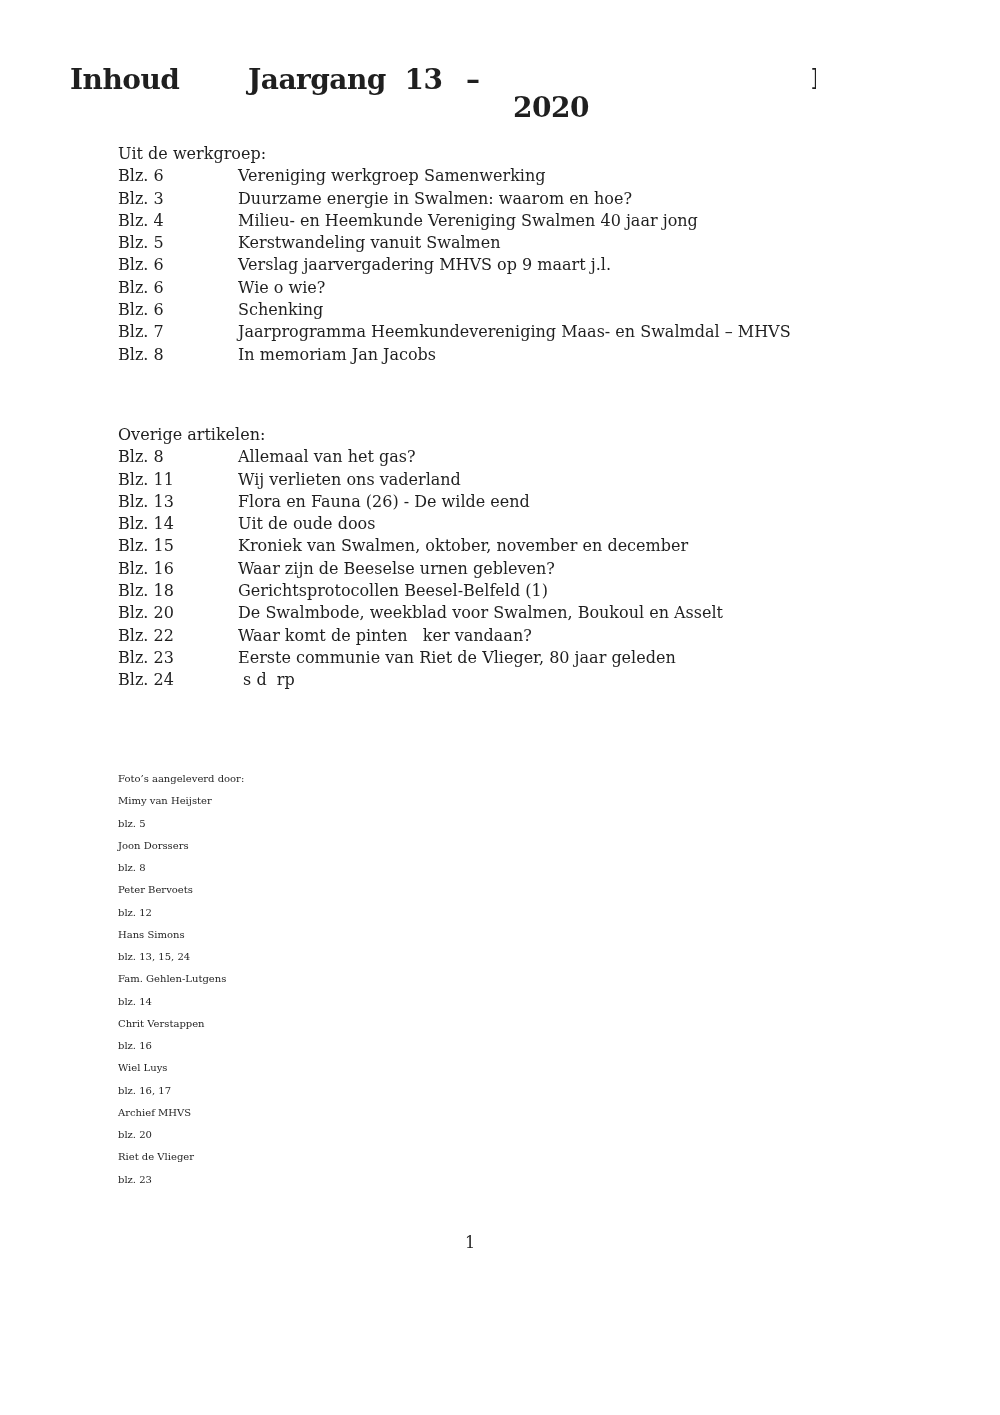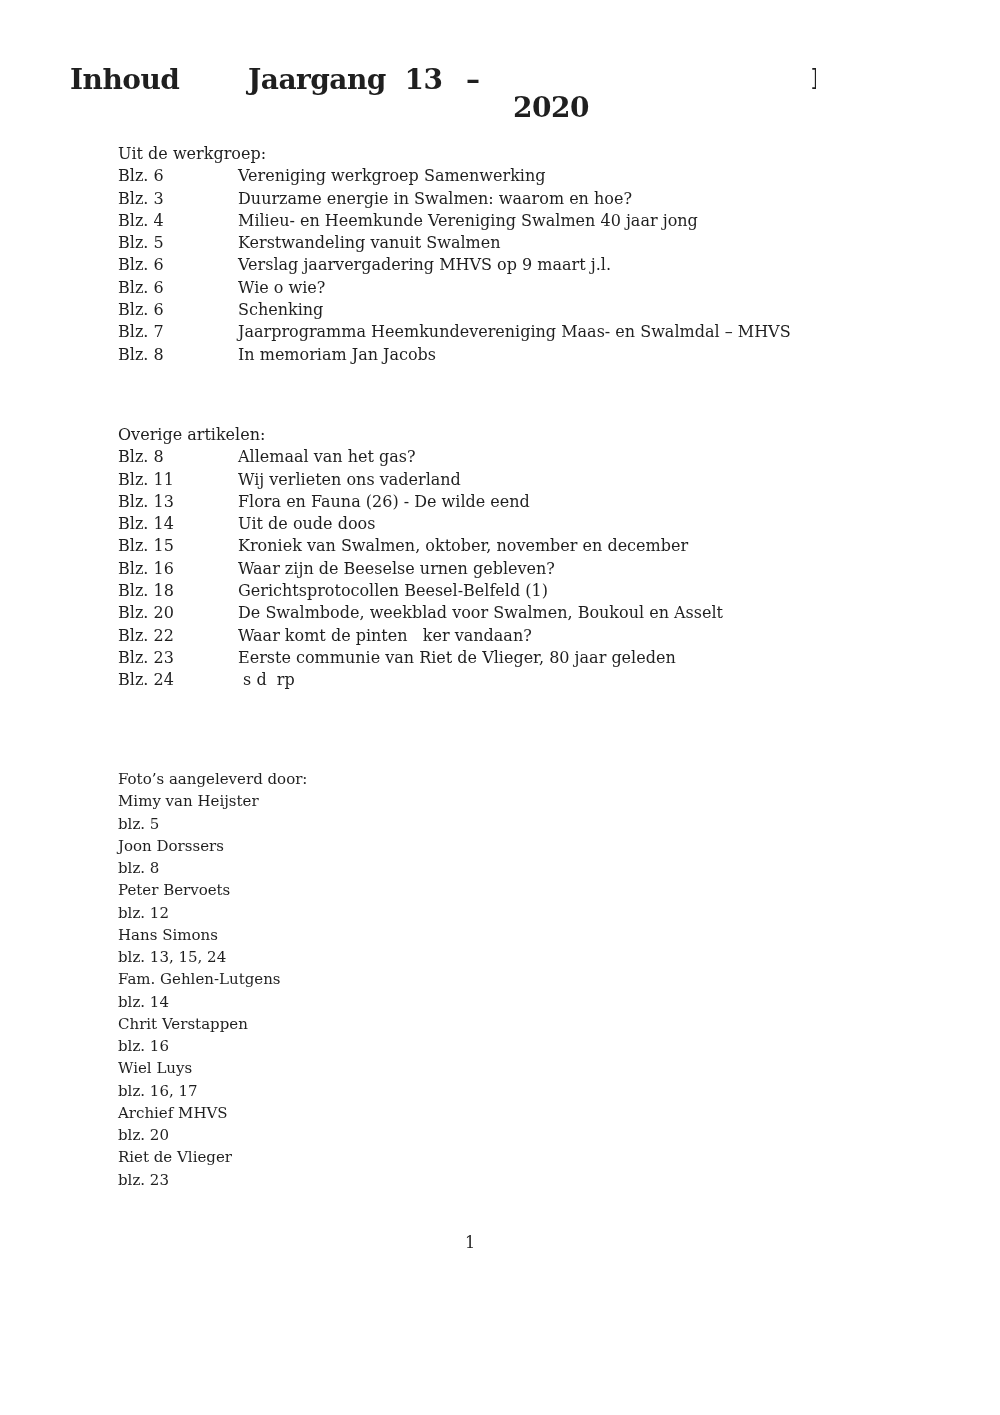--- a/index.html
+++ b/index.html
@@ -49,21 +49,21 @@
     flex: none;
     white-space: pre;
   }
   .row .tt { white-space: pre; }
 
   
   .photos {
     position: absolute;
     left: 118px;
     top: 768px;
-    font-size: 15px;
+    font-size: 10px;
     line-height: 22.25px;
   }
   .photos .toc-heading { white-space: pre; }
   .credit { display: flex; flex-direction: column; }
   .credit .name {
     width: 180px;
     flex: none;
     white-space: pre;
   }
   .credit .pages { white-space: pre; }

